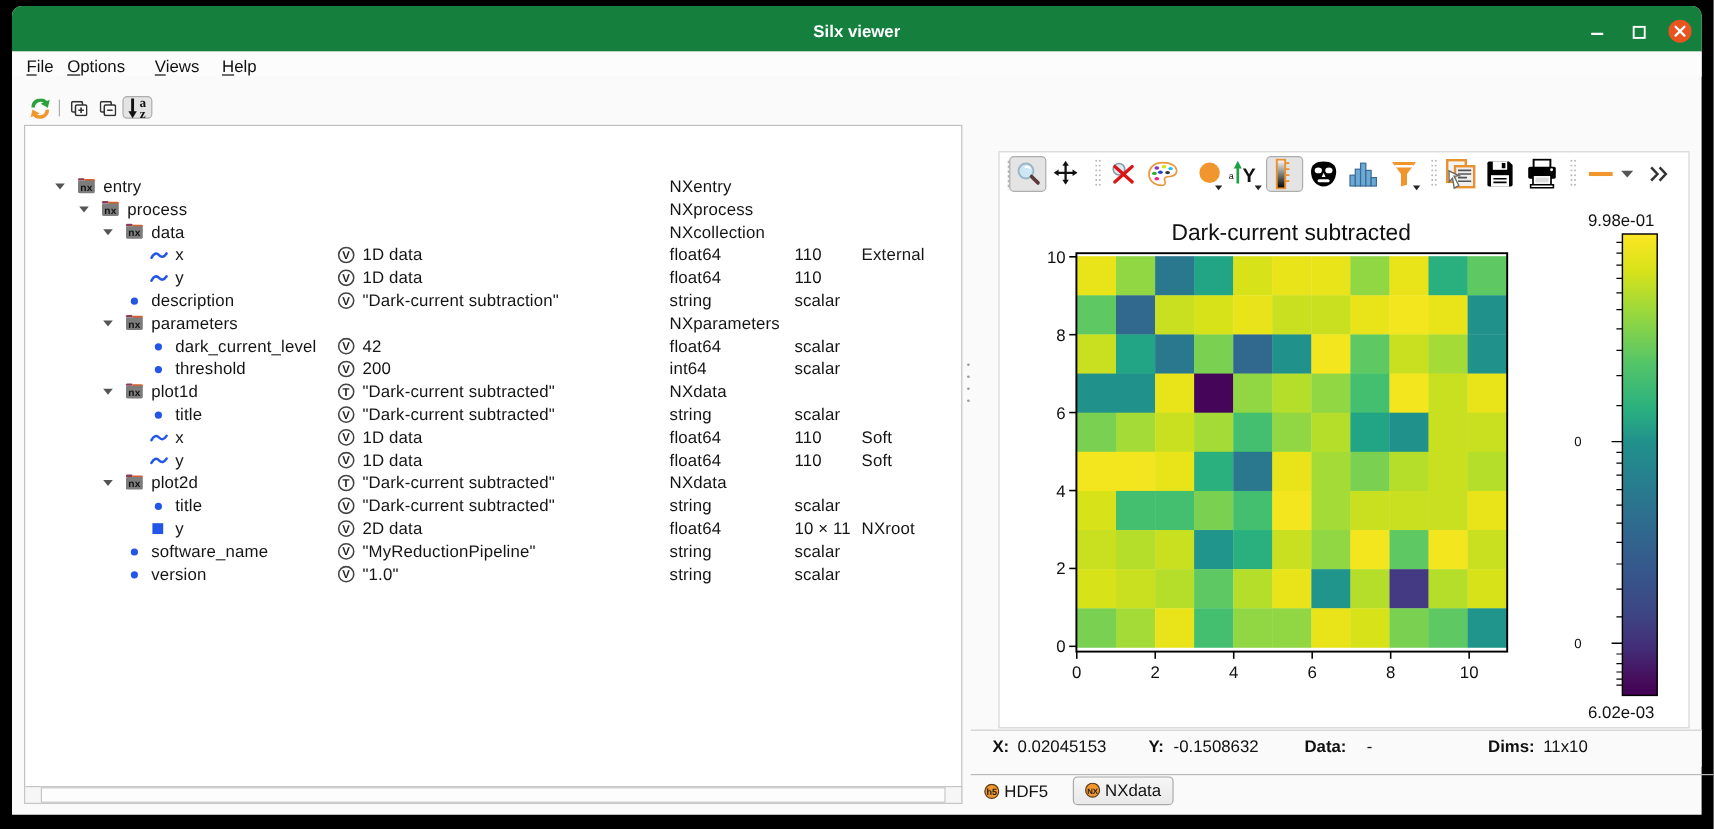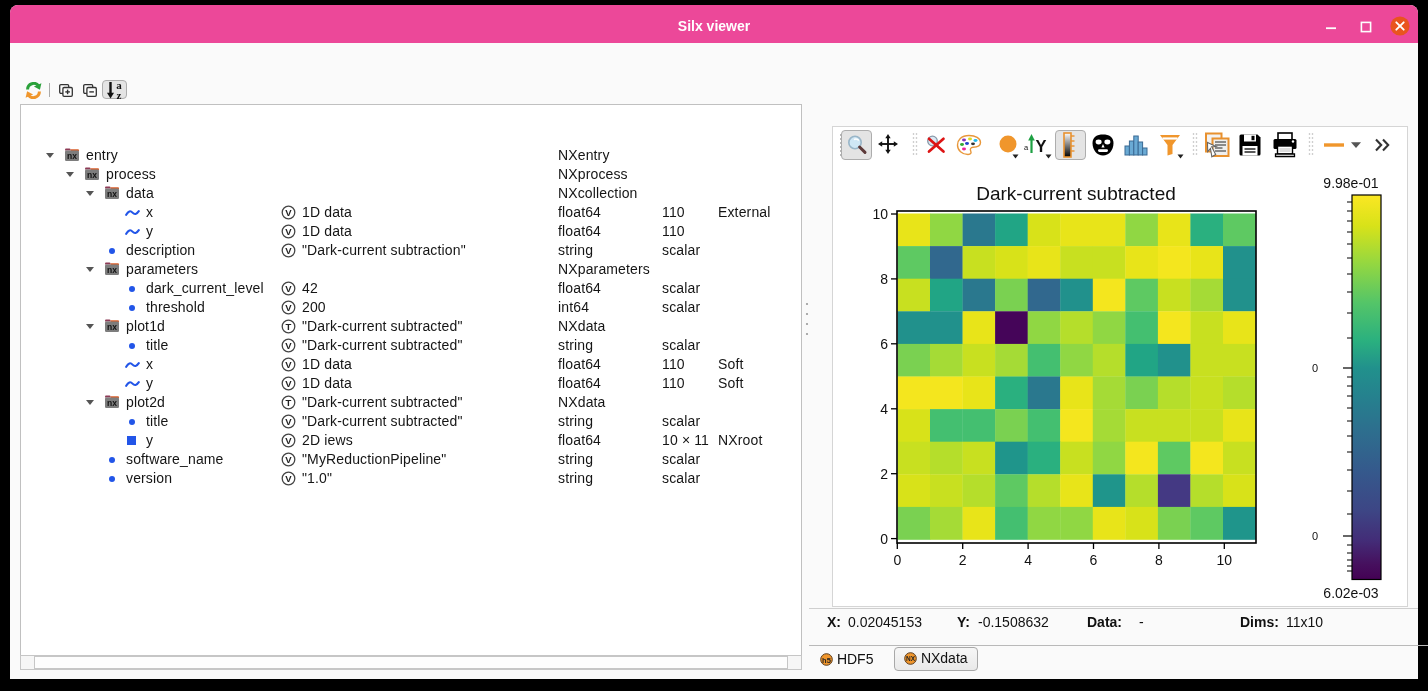--- a/index.html
+++ b/index.html
@@ -1,16 +1,16 @@
 <!DOCTYPE html>
 <html><head><meta charset="utf-8"><style>
 * { margin:0; padding:0; box-sizing:border-box; }
 body { width:1428px; height:691px; background:#000; font-family:"Liberation Sans",sans-serif; position:relative; overflow:hidden; }
 #win { position:absolute; left:10px; top:5px; width:1408px; height:674px; background:#fafafa; border-radius:8px 8px 0 0; }
-#titlebar { position:absolute; left:0; top:0; width:100%; height:38px; background:#ec4899; border-radius:8px 8px 0 0; }
+#titlebar { position:absolute; left:0; top:0; width:100%; height:38px; background:#15803d; border-radius:8px 8px 0 0; }
 #title { position:absolute; left:0; right:0; top:13px; text-align:center; color:#fff; font-size:14px; font-weight:bold; }
 .wbtn { position:absolute; top:0; }
 #menubar { position:absolute; left:0; top:38px; width:100%; height:21px; background:#fcfcfc; font-size:14px; color:#111; }
 #menubar span { position:absolute; top:4px; }
 #menubar u { text-decoration:underline; text-underline-offset:2px; }
 #ltb { position:absolute; left:0; top:59px; width:792px; height:45px; background:#fafafa; }
 #tree { position:absolute; left:10px; top:99px; width:782px; height:566px; background:#fff; border:1px solid #c0c0c0; }
 #thead { position:absolute; left:0; top:0; width:780px; height:21px; background:linear-gradient(#ffffff,#f1f1f1); border-bottom:1px solid #bdbdbd; font-size:14px; color:#111; }
 #thead span { position:absolute; top:2px; }
 #thead i { position:absolute; top:0; height:21px; width:1px; background:#c6c6c6; }
@@ -51,20 +51,26 @@
         <rect x="3.4" y="3.4" width="9.2" height="9.2" fill="none" stroke="#fdfdfd" stroke-width="1.6"></rect>
       </svg>
     <svg class="wbtn" style="left:1380px;top:11px" width="20" height="20" viewBox="0 0 20 20">
         <circle cx="10" cy="10" r="9.6" fill="#e9541f"></circle>
         <g stroke="#fff" stroke-width="1.9" stroke-linecap="round">
           <line x1="6.3" y1="6.3" x2="13.7" y2="13.7"></line>
           <line x1="13.7" y1="6.3" x2="6.3" y2="13.7"></line>
         </g>
       </svg>
   </div>
+  <div id="menubar">
+    <span style="left:12px"><u>F</u>ile</span>
+    <span style="left:46px"><u>O</u>ptions</span>
+    <span style="left:119px"><u>V</u>iews</span>
+    <span style="left:175px"><u>H</u>elp</span>
+  </div>
   <div id="ltb">
     <div style="position:absolute;left:15px;top:18px">
         <svg width="17" height="17" viewBox="0 0 17 17">
           <path d="M2.6 7.6 A6.1 6.1 0 0 1 13.6 3.9" fill="none" stroke="#2aa13a" stroke-width="3"></path>
           <path d="M16.4 1.2 L14.9 7.8 L8.9 4.5 Z" fill="#2aa13a"></path>
           <path d="M14.4 9.4 A6.1 6.1 0 0 1 3.4 13.1" fill="none" stroke="#f0962c" stroke-width="3"></path>
           <path d="M0.6 15.8 L2.1 9.2 L8.1 12.5 Z" fill="#f0962c"></path>
         </svg>
       </div>
     <div style="position:absolute;left:39px;top:19px;width:1px;height:14px;background:#ababab"></div>
@@ -281,21 +287,21 @@
           <span class="cell" style="left:557px">string</span>
           <span class="cell" style="left:661px">scalar</span>
         </div>
 <div class="trow" style="top:430px">
           <span class="bsq" style="left:126px"></span>
           <span class="cell" style="left:145px">y</span>
           <svg width="15" height="15" viewBox="0 0 15 15" style="position:absolute;left:280px;top:2px">
             <circle cx="7.5" cy="7.5" r="6.3" fill="none" stroke="#444" stroke-width="1.3"></circle>
             <text x="7.5" y="10.8" font-size="9.5" font-weight="bold" text-anchor="middle" fill="#222" font-family="Liberation Sans">V</text>
           </svg>
-          <span class="cell" style="left:301px">2D iews</span>
+          <span class="cell" style="left:301px">2D data</span>
           <span class="cell" style="left:557px">float64</span>
           <span class="cell" style="left:661px">10 × 11</span>
           <span class="cell" style="left:717px">NXroot</span>
         </div>
 <div class="trow" style="top:449px">
           <span class="bdot" style="left:108px"></span>
           <span class="cell" style="left:125px">software_name</span>
           <svg width="15" height="15" viewBox="0 0 15 15" style="position:absolute;left:280px;top:2px">
             <circle cx="7.5" cy="7.5" r="6.3" fill="none" stroke="#444" stroke-width="1.3"></circle>
             <text x="7.5" y="10.8" font-size="9.5" font-weight="bold" text-anchor="middle" fill="#222" font-family="Liberation Sans">V</text>

